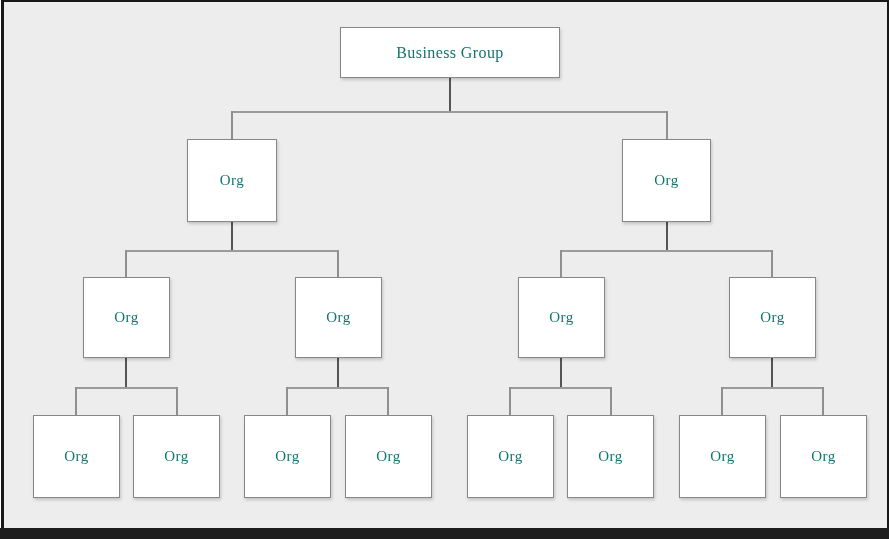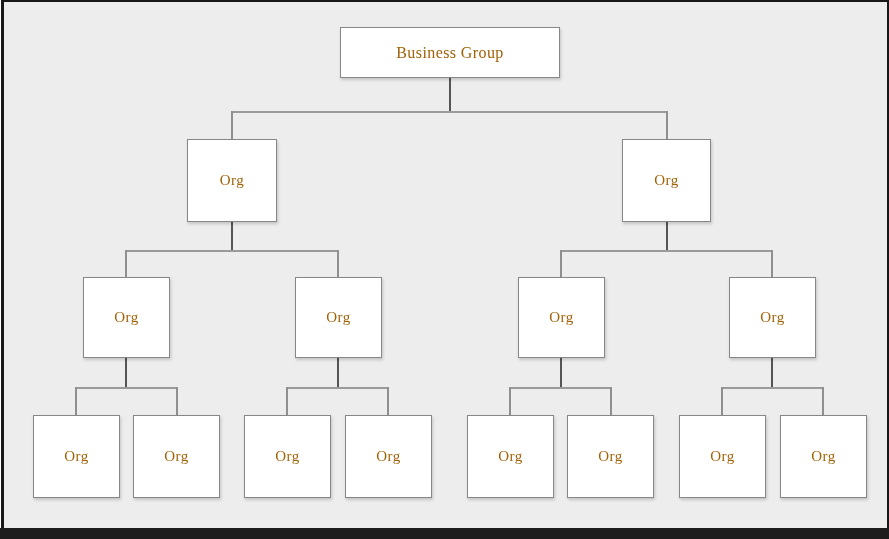--- a/index.html
+++ b/index.html
@@ -17,21 +17,21 @@
   #frame-right{right:0;top:0;width:2px;height:539px;}
   #frame-bottom{left:0;bottom:0;width:889px;height:11px;background:#1d1d1d;}
 
   
   .box{
     position:absolute;
     background:#ffffff;
     border:1px solid #878787;
     box-shadow:1px 2px 3px rgba(0,0,0,0.18);
     display:flex;align-items:center;justify-content:center;
-    color:#a16207;
+    color:#0f766e;
     box-sizing:border-box;
     z-index:2;
   }
   .box span{letter-spacing:0.4px;}
   .box.root{font-size:16px;}
   .box.org{font-size:15px;text-align:center;}
 
   
   .stub{position:absolute;width:2px;background:#555555;z-index:1;}
   .drop{position:absolute;width:2px;background:#8f8f8f;z-index:1;}

